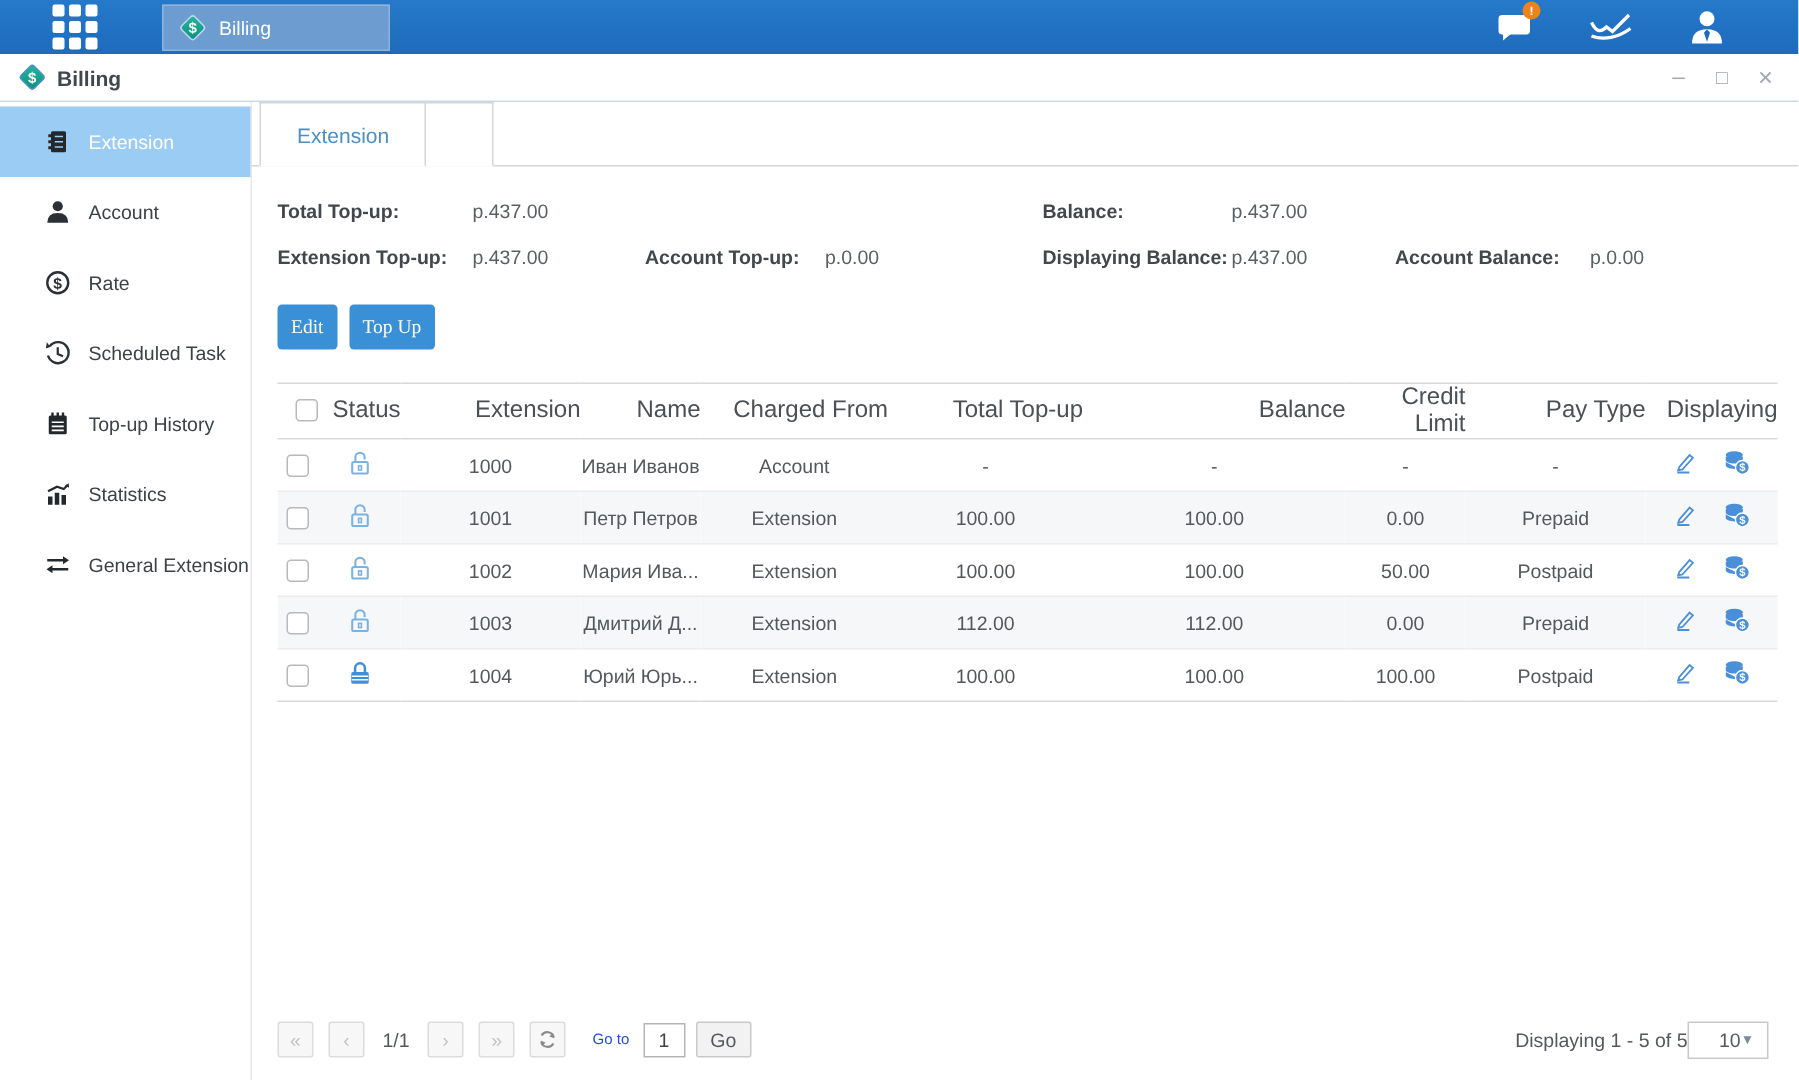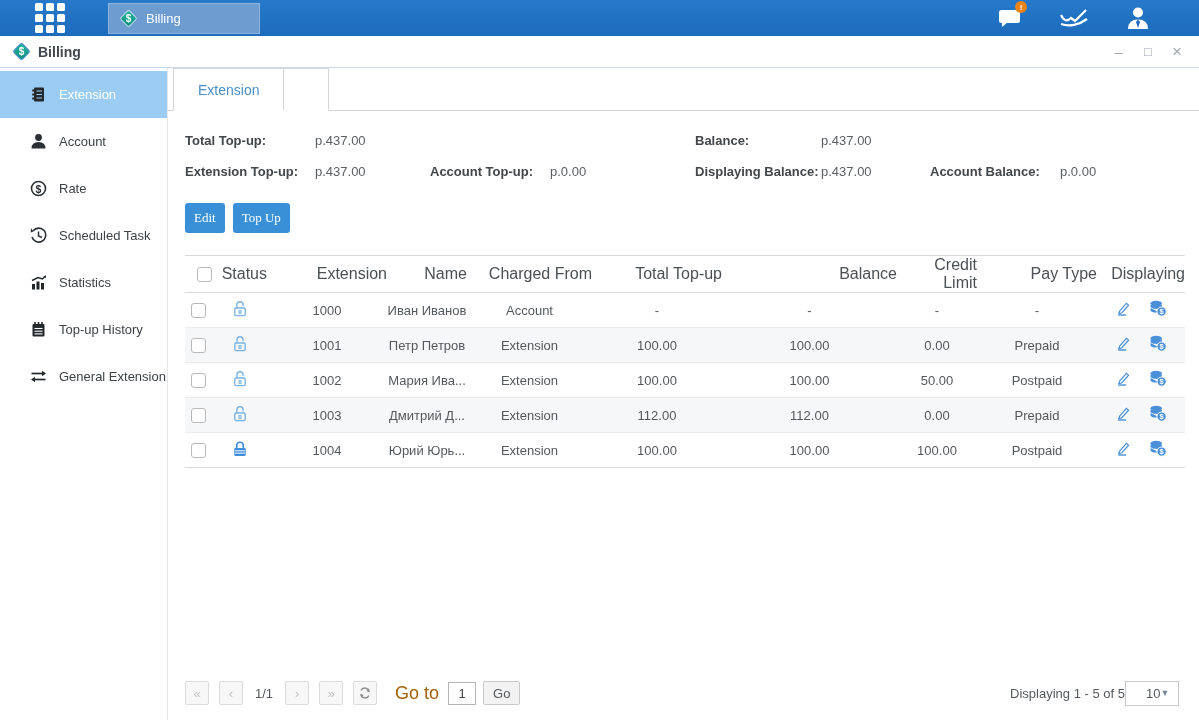--- a/index.html
+++ b/index.html
@@ -82,21 +82,21 @@
   .op-cell span { display:inline-block; margin:0 7px; cursor:pointer; vertical-align:middle; }
 
   .spacer { flex:1; }
 
   
   .pagebar { height:48px; display:flex; align-items:center; padding:0 20px 6px 17px; }
   .pg-btn { width:24px; height:24px; background:#f7f7f7; border:1px solid #dcdcdc;
     border-radius:2px; display:flex; align-items:center; justify-content:center;
     color:#c3c3c3; font-size:13px; margin-right:10px; cursor:pointer; user-select:none; }
   .pg-indicator { font-size:13px; color:#55595d; margin:0 12px 0 2px; }
-  .goto-label { font-size:18px; color:#a16207; margin:0 9px 0 8px; }
+  .goto-label { font-size:10px; color:#1d4ed8; margin:0 9px 0 8px; }
   .goto-input { width:28px; height:23px; border:1px solid #b5b5b5; font-size:13px;
     text-align:center; font-family:inherit; color:#444; }
   .go-btn { margin-left:7px; height:24px; background:#f2f2f2; border:1px solid #c9c9c9;
     border-radius:2px; font-size:13px; color:#55595d; font-family:inherit;
     padding:0 9px; cursor:pointer; }
   .pg-right { margin-left:auto; display:flex; align-items:center; }
   .displaying { font-size:13px; color:#55595d; }
   .page-size { width:54px; height:25px; border:1px solid #c9c9c9; background:#fff;
     display:flex; align-items:center; padding:0 20px; font-size:13px; color:#55595d;
     cursor:pointer; justify-content:space-between; }
@@ -207,39 +207,39 @@
     <div class="side-item">
       <svg width="17" height="17" viewBox="0 0 17 17">
         <path d="M3.2 3.8 A7 7 0 1 1 2 10" fill="none" stroke="#2b3036" stroke-width="1.6"></path>
         <path d="M1.2 1.2 L3.6 4.4 L0.6 5.4 Z" fill="#2b3036"></path>
         <path d="M8.5 4.5 V9 L12 10.5" fill="none" stroke="#2b3036" stroke-width="1.5"></path>
       </svg>
       <span>Scheduled Task</span>
     </div>
     <div class="side-item">
       <svg width="17" height="17" viewBox="0 0 17 17">
-        <rect x="2" y="10" width="3" height="5.5" fill="#23282d"></rect>
-        <rect x="6.5" y="7.5" width="3" height="8" fill="#23282d"></rect>
-        <rect x="11" y="9" width="3" height="6.5" fill="#23282d"></rect>
-        <path d="M2 6.5 L8 3.5 L12.5 5 L15 2.5" fill="none" stroke="#23282d" stroke-width="1.4"></path>
-        <path d="M15.8 1.2 L16 4.2 L13.4 2.6 Z" fill="#23282d"></path>
-      </svg>
-      <span>Statistics</span>
-    </div>
-    <div class="side-item">
-      <svg width="17" height="17" viewBox="0 0 17 17">
         <rect x="2.5" y="3" width="12" height="12.5" rx="1" fill="#23282d"></rect>
         <line x1="5" y1="1" x2="5" y2="4.5" stroke="#23282d" stroke-width="1.6"></line>
         <line x1="8.5" y1="1" x2="8.5" y2="4.5" stroke="#23282d" stroke-width="1.6"></line>
         <line x1="12" y1="1" x2="12" y2="4.5" stroke="#23282d" stroke-width="1.6"></line>
         <line x1="4.5" y1="7.5" x2="12.5" y2="7.5" stroke="#fff" stroke-width="1.1"></line>
         <line x1="4.5" y1="10.2" x2="12.5" y2="10.2" stroke="#fff" stroke-width="1.1"></line>
         <line x1="4.5" y1="12.9" x2="12.5" y2="12.9" stroke="#fff" stroke-width="1.1"></line>
       </svg>
       <span>Top-up History</span>
+    </div>
+    <div class="side-item">
+      <svg width="17" height="17" viewBox="0 0 17 17">
+        <rect x="2" y="10" width="3" height="5.5" fill="#23282d"></rect>
+        <rect x="6.5" y="7.5" width="3" height="8" fill="#23282d"></rect>
+        <rect x="11" y="9" width="3" height="6.5" fill="#23282d"></rect>
+        <path d="M2 6.5 L8 3.5 L12.5 5 L15 2.5" fill="none" stroke="#23282d" stroke-width="1.4"></path>
+        <path d="M15.8 1.2 L16 4.2 L13.4 2.6 Z" fill="#23282d"></path>
+      </svg>
+      <span>Statistics</span>
     </div>
     <div class="side-item">
       <svg width="17" height="17" viewBox="0 0 17 17">
         <line x1="1.5" y1="5.5" x2="13" y2="5.5" stroke="#23282d" stroke-width="1.7"></line>
         <path d="M12 2.8 L16 5.5 L12 8.2 Z" fill="#23282d"></path>
         <line x1="4" y1="11.5" x2="15.5" y2="11.5" stroke="#23282d" stroke-width="1.7"></line>
         <path d="M5 8.8 L1 11.5 L5 14.2 Z" fill="#23282d"></path>
       </svg>
       <span>General Extension</span>
     </div>

